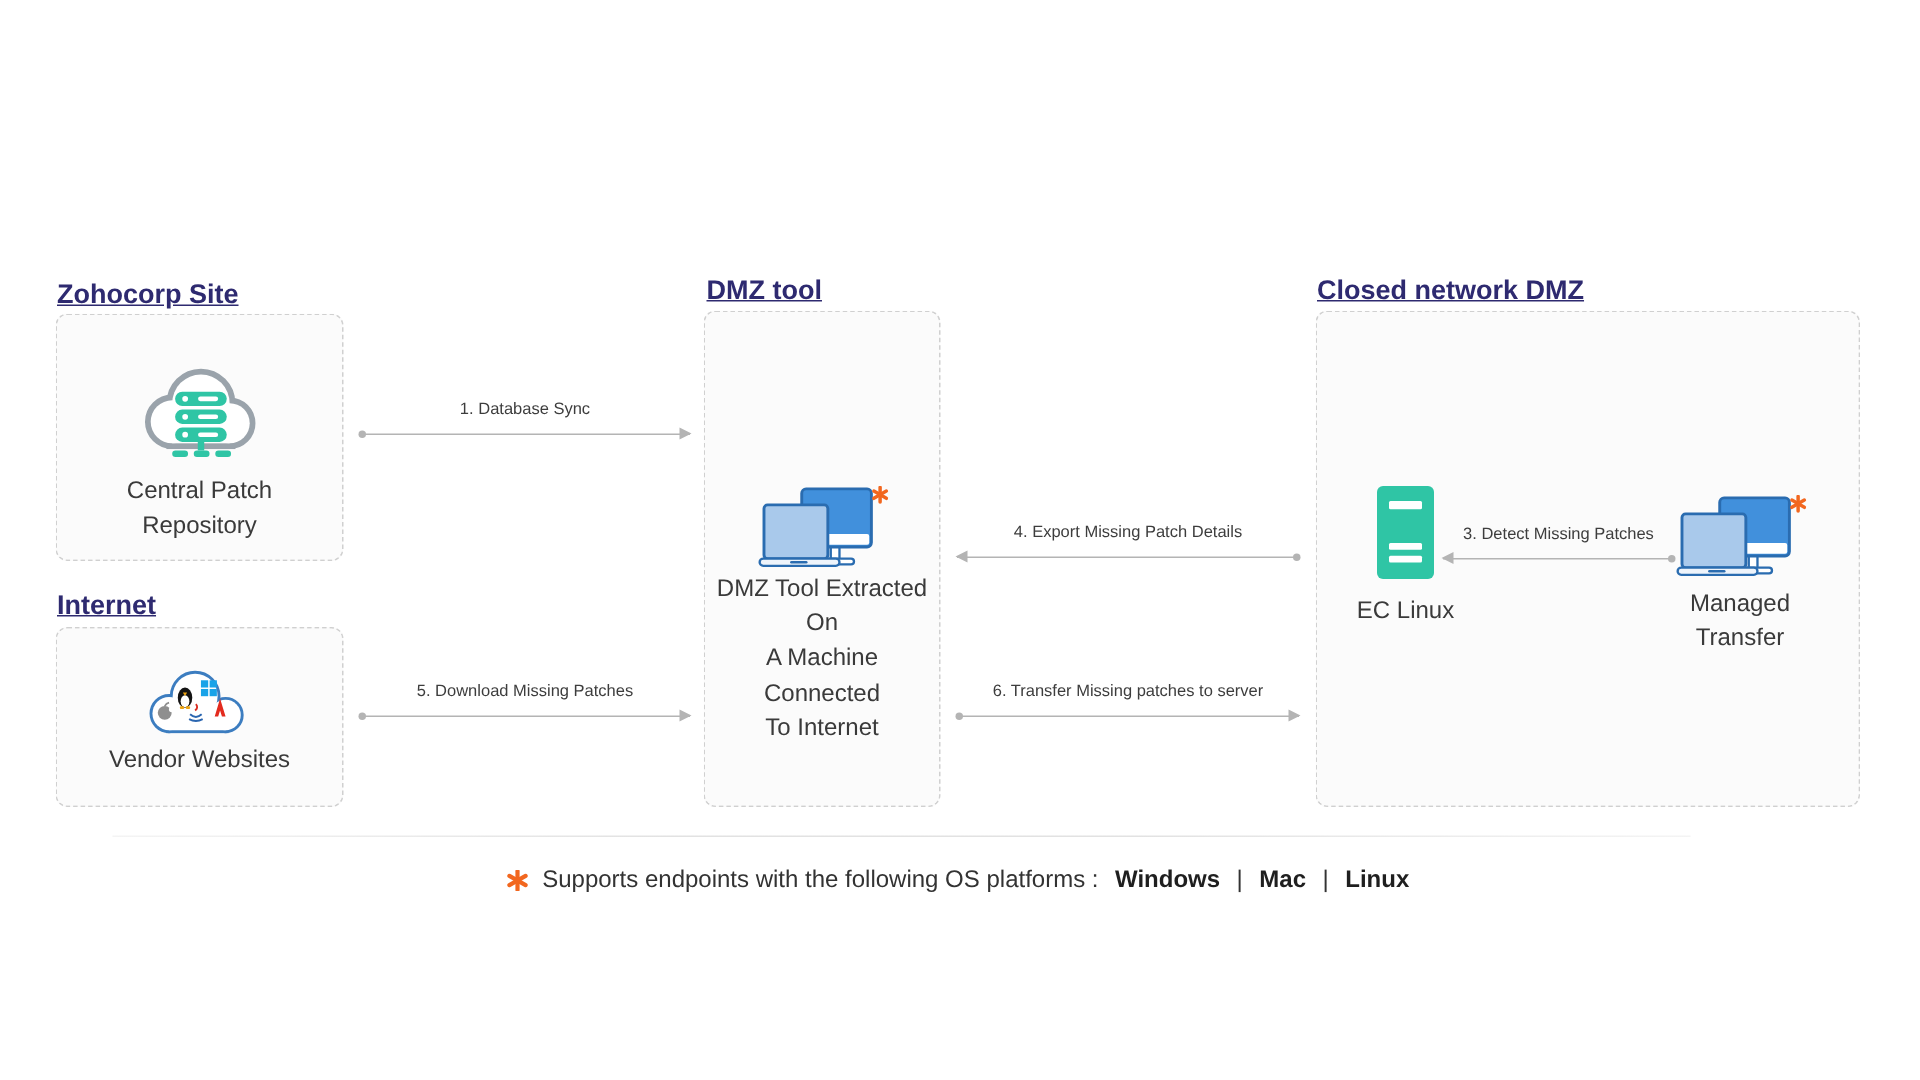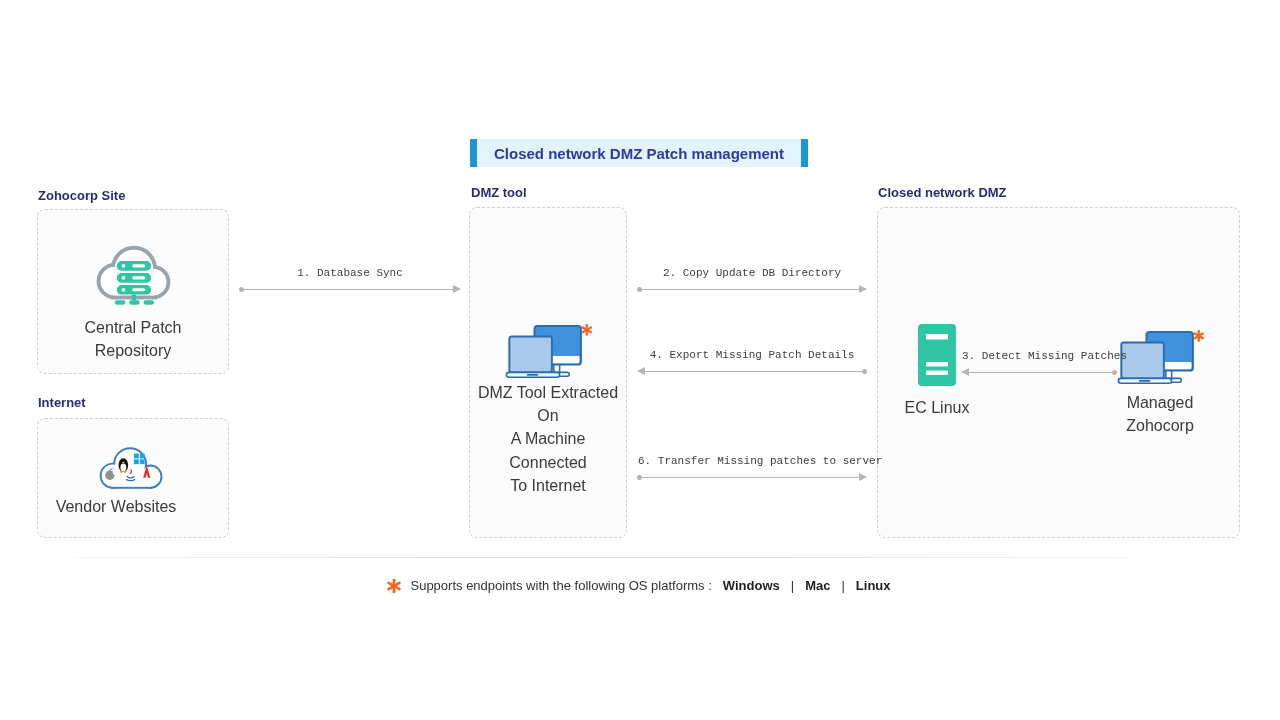--- a/index.html
+++ b/index.html
@@ -23,31 +23,31 @@
   }
   .title-bar{
     position:absolute;left:470px;top:139px;width:338px;height:28px;
     background:var(--title-bg);
     border-left:7px solid var(--title-bar);
     border-right:7px solid var(--title-bar);
     box-sizing:border-box;
     display:flex;align-items:center;justify-content:center;
   }
   .title-text{font-size:15px;font-weight:bold;color:var(--title-text);white-space:nowrap;}
-  .group-header{position:absolute;font-size:13px;font-weight:bold;color:var(--header-text);line-height:14px;white-space:nowrap;}
+  .group-header{position:absolute;font-size:18px;font-weight:bold;color:var(--header-text);line-height:14px;white-space:nowrap;text-decoration:underline;}
   .dashed-box{
     position:absolute;border:1px dashed var(--box-border);border-radius:8px;
     background:var(--box-bg);box-sizing:border-box;
   }
   .node-icon{position:absolute;line-height:0;}
   .node-label{
     position:absolute;font-size:16px;color:#3a3a3a;text-align:center;
     white-space:pre-line;line-height:1.45;
   }
-  .arrow{position:absolute;font-family:Liberation Mono, monospace;}
+  .arrow{position:absolute;}
   .arrow .label{font-size:11px;color:#3d3d3d;text-align:center;margin-bottom:10px;white-space:nowrap;}
   .arrow .line{position:relative;height:1px;background:var(--arrow-gray);}
   .dir-right .line::after{
     content:"";position:absolute;right:-1px;top:-4px;width:0;height:0;
     border-left:8px solid var(--arrow-gray);border-top:4.5px solid transparent;border-bottom:4.5px solid transparent;
   }
   .dir-right .line::before{
     content:"";position:absolute;left:-1px;top:-2px;width:5px;height:5px;border-radius:50%;background:var(--arrow-gray);
   }
   .dir-left .line::after{
@@ -57,39 +57,36 @@
   .dir-left .line::before{
     content:"";position:absolute;right:-1px;top:-2px;width:5px;height:5px;border-radius:50%;background:var(--arrow-gray);
   }
   .divider{
     position:absolute;left:75px;top:557px;width:1052px;height:1px;
     background:linear-gradient(to right,#f4f4f4,#e2e2e2 35%,#e2e2e2 65%,#f4f4f4);
   }
   .footnote{
     position:absolute;left:0;top:566px;width:1280px;
     display:flex;justify-content:center;align-items:center;gap:9px;
-    font-size:13px;color:#333;
+    font-size:16px;color:#333;
   }
   .footnote .plat{font-weight:bold;color:#1f1f1f;margin:12px 2px;}
   .footnote .sep{color:#333;}
   
   .st-cloud-gray{stroke:#9aa3ab;stroke-width:8;fill:#fff;}
   .fl-white{fill:#fff;}
   .st-cloud-blue{stroke:#3c7dc0;stroke-width:4;fill:#fff;}
   .fl-green{fill:var(--green);}
   .ast{stroke:var(--asterisk-orange);stroke-width:2.4;stroke-linecap:round;}
 </style>
 </head>
 <body>
 
 <div class="canvas">
 
-  <div class="title-bar">
-    <span class="title-text">Closed network DMZ Patch management</span>
-  </div>
 
   <div class="group-header" style="left:38px;top:189px;">Zohocorp Site</div>
   <div class="group-header" style="left:38px;top:396px;">Internet</div>
   <div class="group-header" style="left:471px;top:186px;">DMZ tool</div>
   <div class="group-header" style="left:878px;top:186px;">Closed network DMZ</div>
 
   <div class="dashed-box" style="left:37px;top:209px;width:192px;height:165px;"></div>
   <div class="dashed-box" style="left:37px;top:418px;width:192px;height:120px;"></div>
   <div class="dashed-box" style="left:469px;top:207px;width:158px;height:331px;"></div>
   <div class="dashed-box" style="left:877px;top:207px;width:363px;height:331px;"></div>
@@ -168,21 +165,21 @@
 
       <g fill="none">
         <path d="M 36.5 30.5 q 2 2.2 -0.5 4.4" stroke="#d92c20" stroke-width="1.3"></path>
         <path d="M 32.5 37.5 q 4 3.6 8 0" stroke="#2b66b0" stroke-width="1.3"></path>
         <path d="M 31.8 40.8 q 4.7 2.6 9.4 0" stroke="#2b66b0" stroke-width="1.3"></path>
       </g>
 
       <polygon points="49.5,39 53.2,26.5 57,39 54.5,39 53.2,34.8 51.9,39" fill="#e32b1e"></polygon>
     </svg>
   </div>
-  <div class="node-label" style="left:50px;top:495px;width:132px;">Vendor Websites</div>
+  <div class="node-label" style="left:67px;top:495px;width:132px;">Vendor Websites</div>
 
   <div class="node-icon" style="left:504px;top:324px;">
     <svg width="90" height="60" viewBox="0 0 90 62">
       <rect x="50" y="40" width="6" height="11" fill="#fff" stroke="#2a6cb0" stroke-width="1.6"></rect>
       <rect x="42" y="50" width="24" height="4" rx="2" fill="#fff" stroke="#2a6cb0" stroke-width="1.6"></rect>
       <rect x="30" y="2" width="48" height="40" rx="3" fill="#4190dc" stroke="#2a6cb0" stroke-width="2"></rect>
       <rect x="31.5" y="33" width="45" height="7.5" rx="1.5" fill="#fff"></rect>
       <rect x="4" y="13" width="44" height="37" rx="2.5" fill="#a9c9eb" stroke="#2a6cb0" stroke-width="2"></rect>
       <rect x="1" y="50" width="55" height="5" rx="2.5" fill="#eef4fb" stroke="#2a6cb0" stroke-width="1.6"></rect>
       <rect x="22" y="51.6" width="12" height="1.8" rx="0.9" fill="#2a6cb0"></rect>
@@ -216,36 +213,36 @@
       <rect x="4" y="13" width="44" height="37" rx="2.5" fill="#a9c9eb" stroke="#2a6cb0" stroke-width="2"></rect>
       <rect x="1" y="50" width="55" height="5" rx="2.5" fill="#eef4fb" stroke="#2a6cb0" stroke-width="1.6"></rect>
       <rect x="22" y="51.6" width="12" height="1.8" rx="0.9" fill="#2a6cb0"></rect>
       <g class="ast">
         <line x1="84" y1="1" x2="84" y2="11"></line>
         <line x1="79.7" y1="3.5" x2="88.3" y2="8.5"></line>
         <line x1="79.7" y1="8.5" x2="88.3" y2="3.5"></line>
       </g>
     </svg>
   </div>
-  <div class="node-label" style="left:1108px;top:391px;width:104px;">Managed Zohocorp</div>
+  <div class="node-label" style="left:1108px;top:391px;width:104px;">Managed Transfer</div>
 
   <div class="arrow dir-right" style="left:240px;top:267px;width:220px;">
     <div class="label">1. Database Sync</div>
     <div class="line"></div>
   </div>
-  <div class="arrow dir-right" style="left:638px;top:267px;width:228px;">
-    <div class="label">2. Copy Update DB Directory</div>
-    <div class="line"></div>
-  </div>
   <div class="arrow dir-left" style="left:962px;top:350px;width:154px;">
     <div class="label">3. Detect Missing Patches</div>
     <div class="line"></div>
   </div>
   <div class="arrow dir-left" style="left:638px;top:349px;width:228px;">
     <div class="label">4. Export Missing Patch Details</div>
+    <div class="line"></div>
+  </div>
+  <div class="arrow dir-right" style="left:240px;top:455px;width:220px;">
+    <div class="label">5. Download Missing Patches</div>
     <div class="line"></div>
   </div>
   <div class="arrow dir-right" style="left:638px;top:455px;width:228px;">
     <div class="label">6. Transfer Missing patches to server</div>
     <div class="line"></div>
   </div>
 
   <div class="divider"></div>
   <div class="footnote">
     <svg width="14" height="14" viewBox="0 0 14 14">

